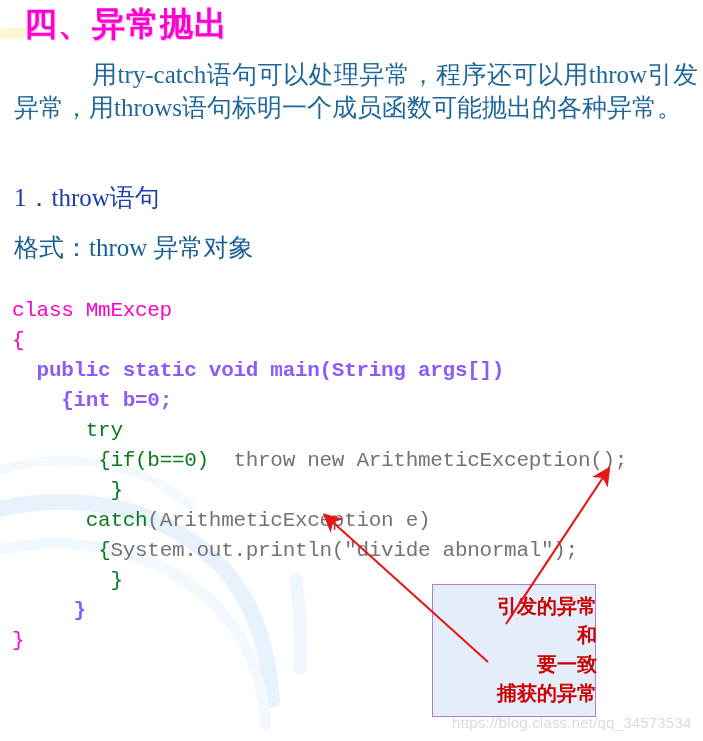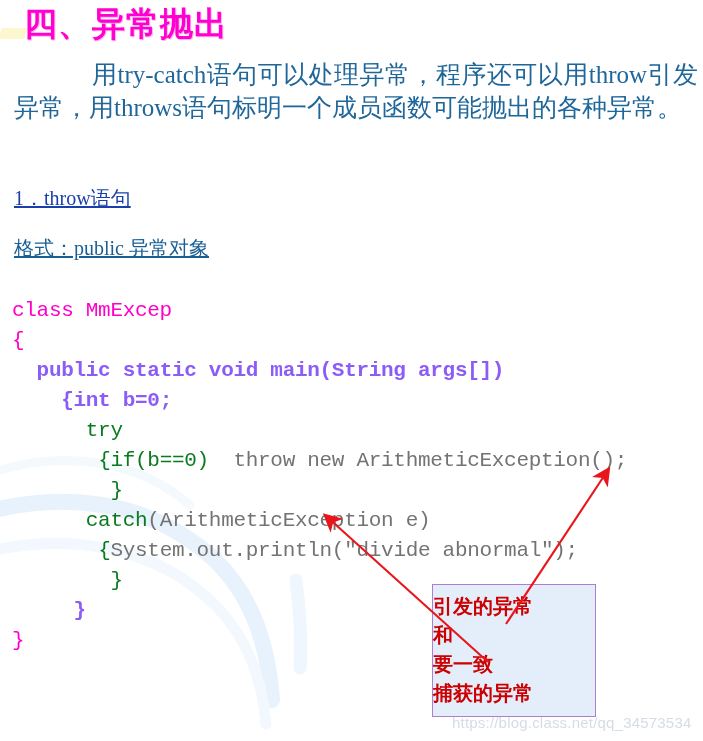--- a/index.html
+++ b/index.html
@@ -78,24 +78,23 @@
     text-align: justify;
     letter-spacing: 0px;
   }
 
   
   .sub-head {
     position: absolute;
     left: 14px;
     color: #1a3faa;
     font-family: "Liberation Serif", "DejaVu Serif", serif;
-    font-size: 20px;
+    font-size: 25px;
     line-height: 30px;
     white-space: nowrap;
-    text-decoration: underline;
   }
   .sub-head.h1 { top: 183px; }
   .sub-head.h2 { top: 233px; color:#1a5f94; }
 
   
   .code {
     position: absolute;
     left: 12px;
     top: 296px;
     width: 688px;
@@ -120,21 +119,21 @@
     height: 133px;
     background: #e4eefb;
     border: 1px solid #b07dcf;
     box-sizing: border-box;
   }
   .callout-inner {
     position: absolute;
     left: 0;
     top: 7px;
     width: 164px;
-    text-align: left;
+    text-align: right;
     color: #cc0000;
     font-family: "Liberation Serif", "DejaVu Serif", serif;
     font-size: 20px;
     line-height: 29px;
     font-weight: 700;
   }
   .callout-inner span { display: block; white-space: nowrap; }
 
   
   .arrows {
@@ -171,21 +170,21 @@
   </svg>
 
   <div class="title-row">
     <div class="title-bullet"></div>
     <div class="title-text">四、异常抛出</div>
   </div>
 
   <div class="intro">用try-catch语句可以处理异常，程序还可以用throw引发异常，用throws语句标明一个成员函数可能抛出的各种异常。</div>
 
   <div class="sub-head h1">1．throw语句</div>
-  <div class="sub-head h2">格式：public  异常对象</div>
+  <div class="sub-head h2">格式：throw  异常对象</div>
 
   <div class="code" id="code-block"><span class="ln"><span class="c-mag">class MmExcep</span></span><span class="ln"><span class="c-mag">{</span></span><span class="ln"><span>  </span><span class="c-teal">public static void main(String args[])</span></span><span class="ln"><span>    </span><span class="c-teal">{int b=0;</span></span><span class="ln"><span>      </span><span class="c-green">try</span></span><span class="ln"><span>       </span><span class="c-green">{if(b==0)</span><span class="c-blue">  throw new ArithmeticException();</span></span><span class="ln"><span>        </span><span class="c-green">}</span></span><span class="ln"><span>      </span><span class="c-green">catch</span><span class="c-blue">(ArithmeticException e)</span></span><span class="ln"><span>       </span><span class="c-green">{</span><span class="c-blue">System.out.println("divide abnormal");</span></span><span class="ln"><span>        </span><span class="c-green">}</span></span><span class="ln"><span>     </span><span class="c-teal">}</span></span><span class="ln"><span class="c-mag">}</span></span></div>
 
   <div class="callout">
     <div class="callout-inner" id="callout-lines">
         <span>引发的异常</span>
         <span>和</span>
         <span>要一致</span>
         <span>捕获的异常</span>
       </div>

